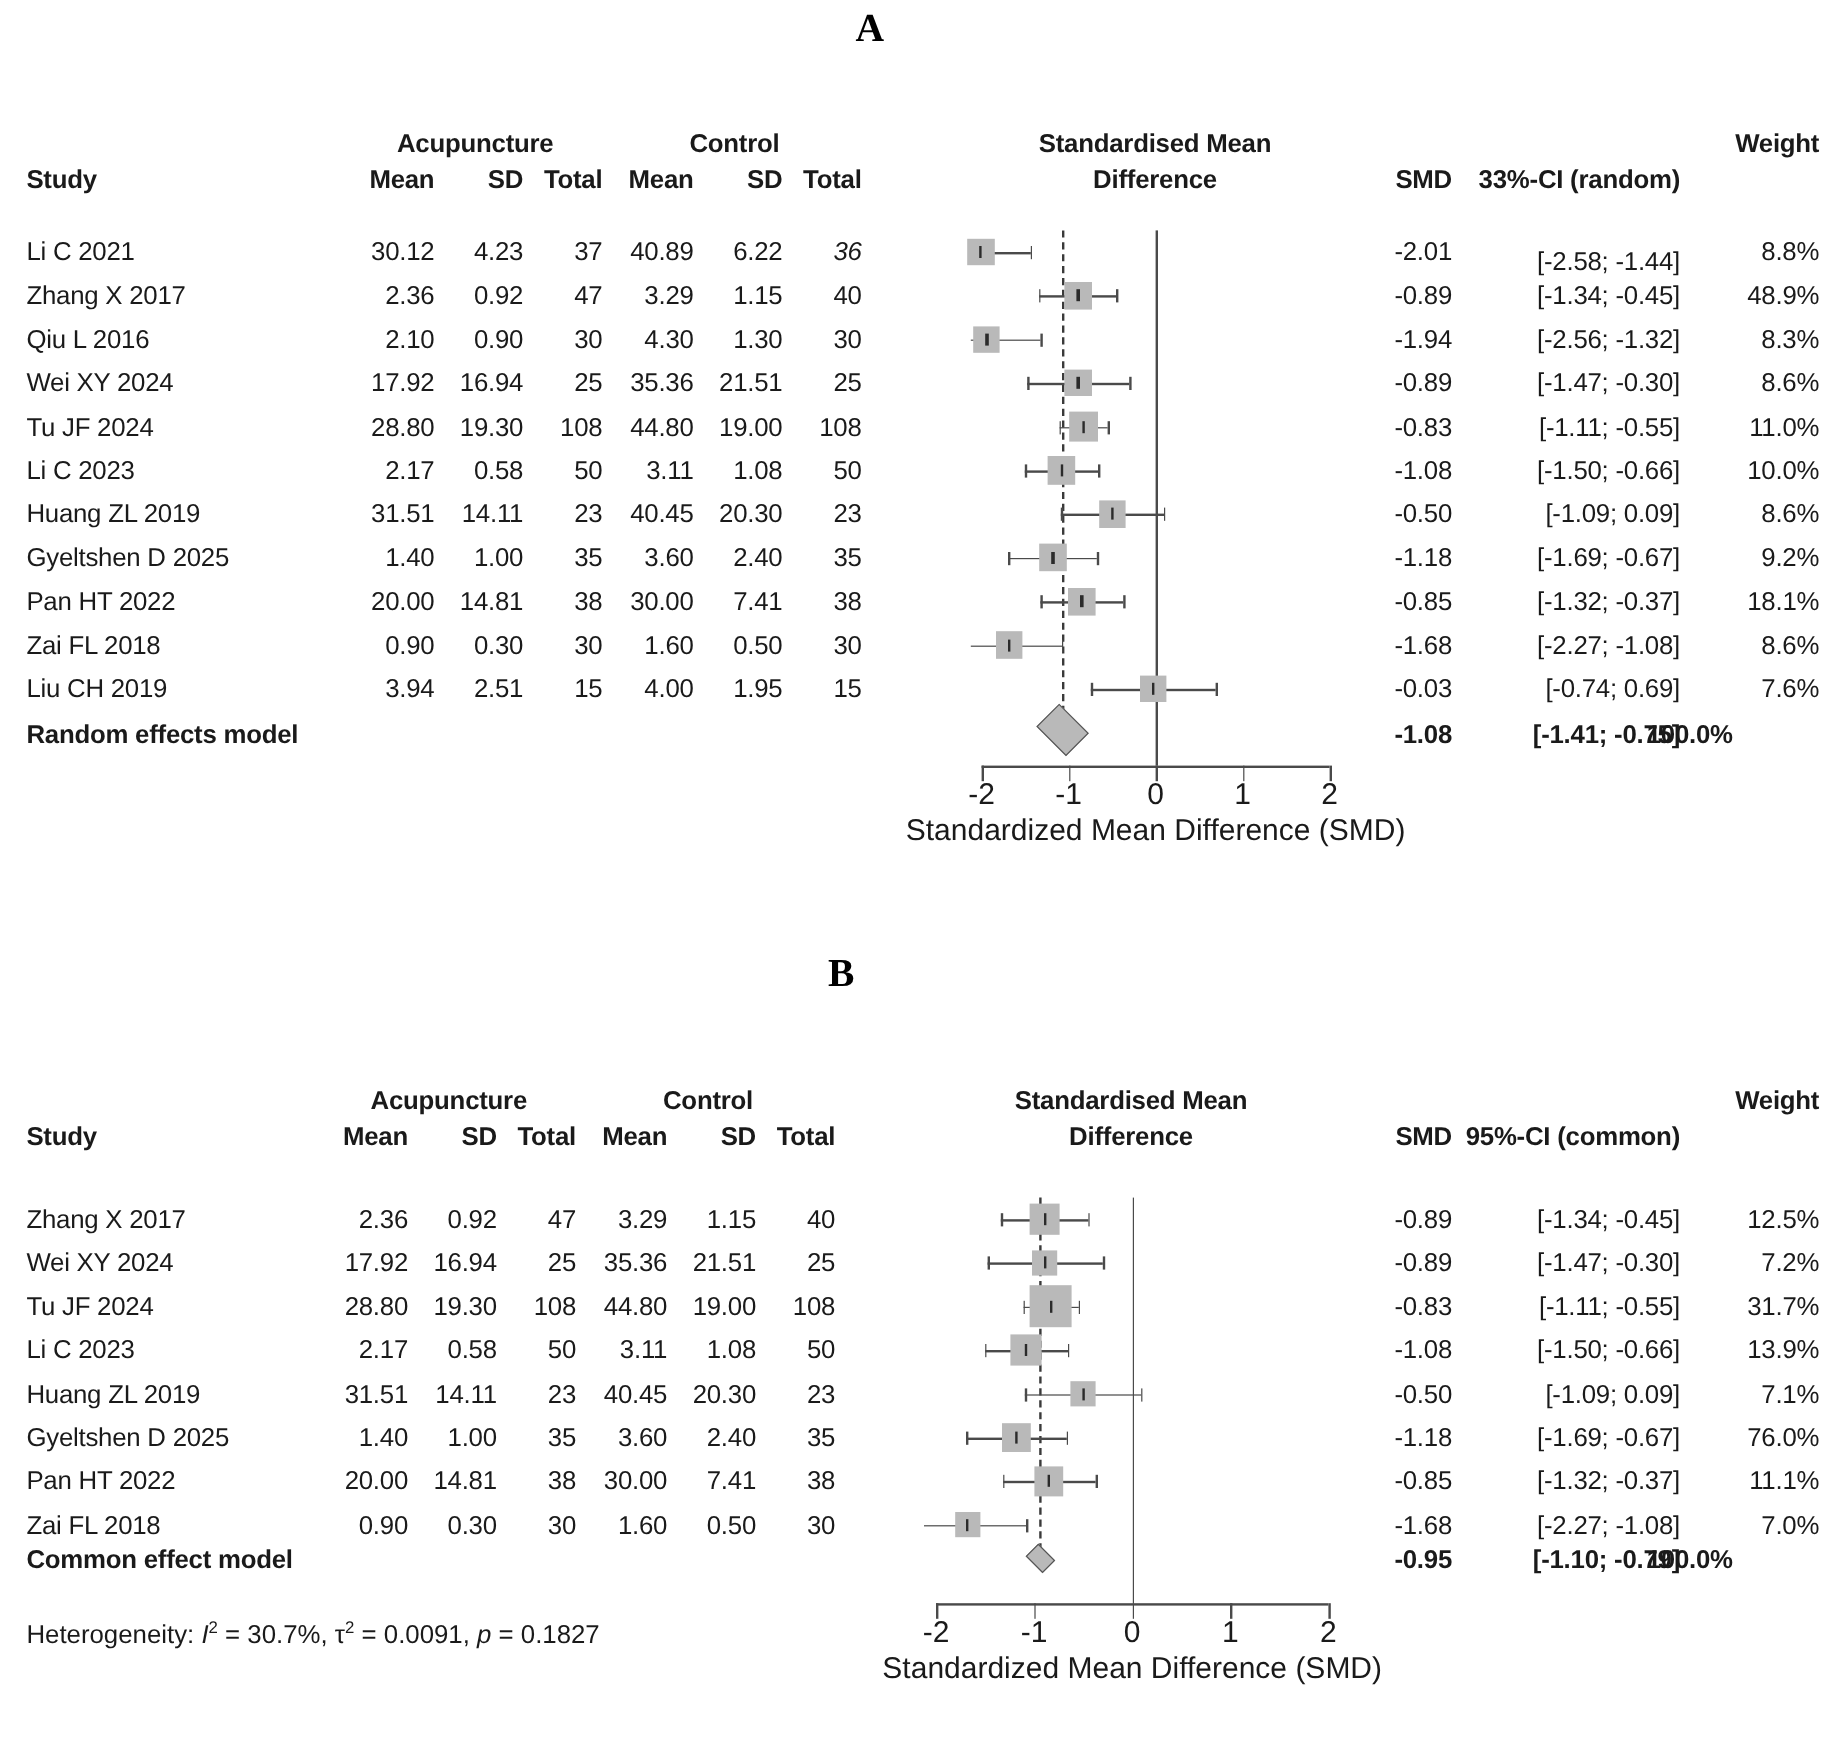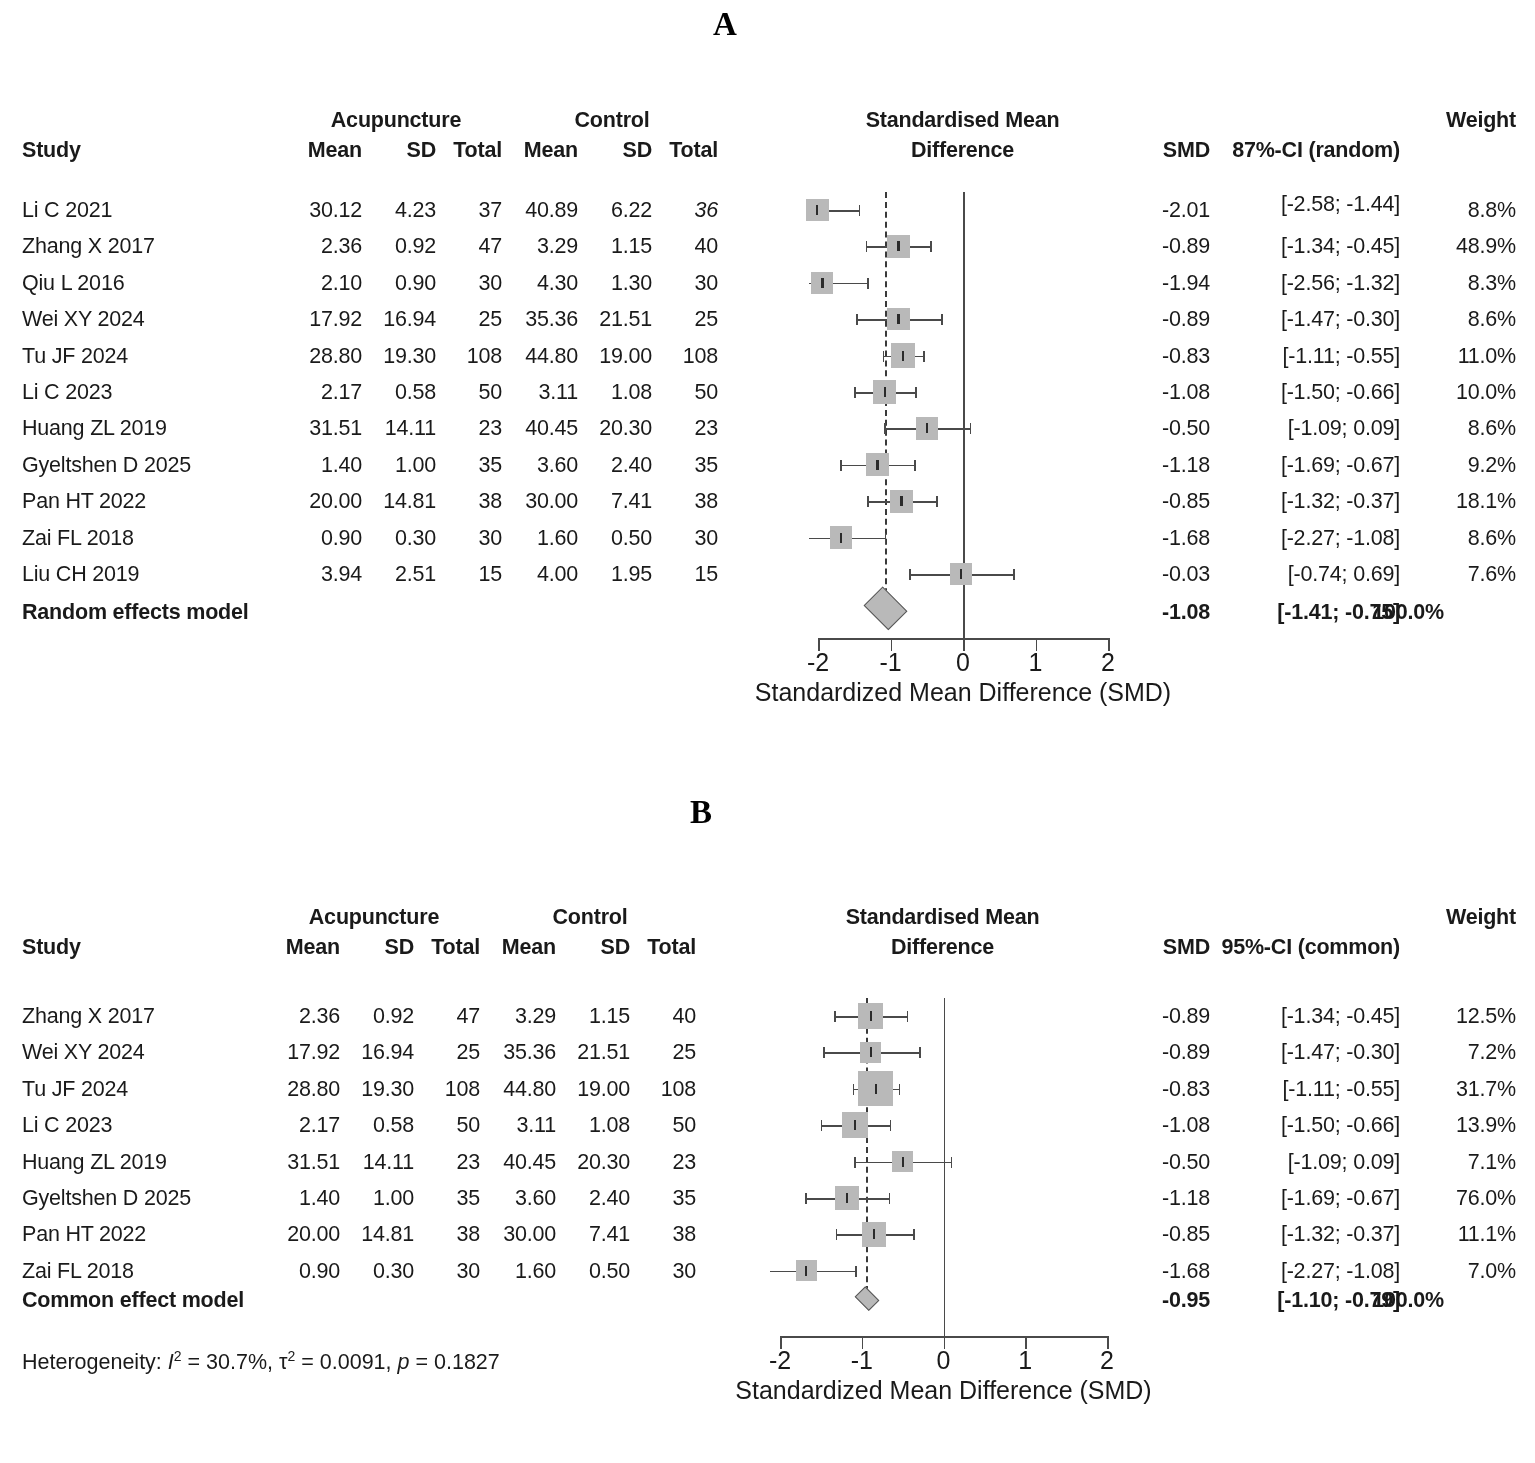--- a/index.html
+++ b/index.html
@@ -61,32 +61,32 @@
   <div class="txt bold r" style="left:1408px;top:108px;width:108px;">Weight</div>
 
   <div class="txt bold col-study" style="top:138px;">Study</div>
   <div class="txt bold r col-m1" style="top:138px;">Mean</div>
   <div class="txt bold r col-sd1" style="top:138px;">SD</div>
   <div class="txt bold r col-t1" style="top:138px;">Total</div>
   <div class="txt bold r col-m2" style="top:138px;">Mean</div>
   <div class="txt bold r col-sd2" style="top:138px;">SD</div>
   <div class="txt bold r col-t2" style="top:138px;">Total</div>
   <div class="txt bold r col-smd" style="top:138px;">SMD</div>
-  <div class="txt bold r col-ci" style="top:138px;width:198px;left:1202px;">87%-CI (random)</div>
+  <div class="txt bold r col-ci" style="top:138px;width:198px;left:1202px;">33%-CI (random)</div>
 
   <div id="rows-a">
       <div class="txt" style="left:22px;top:198px;">Li C 2021</div>
       <div class="txt r" style="left:290px;top:198px;width:72px;">30.12</div>
       <div class="txt r" style="left:368px;top:198px;width:68px;">4.23</div>
       <div class="txt r" style="left:440px;top:198px;width:62px;">37</div>
       <div class="txt r" style="left:506px;top:198px;width:72px;">40.89</div>
       <div class="txt r" style="left:584px;top:198px;width:68px;">6.22</div>
       <div class="txt r" style="left:656px;top:198px;width:62px;font-style:italic;">36</div>
       <div class="txt r" style="left:1136px;top:198px;width:74px;">-2.01</div>
-      <div class="txt r" style="left:1218px;top:192px;width:182px;">[-2.58; -1.44]</div>
+      <div class="txt r" style="left:1218px;top:206px;width:182px;">[-2.58; -1.44]</div>
       <div class="txt r" style="left:1408px;top:198px;width:108px;">8.8%</div>
       <div class="txt" style="left:22px;top:234.4px;">Zhang X 2017</div>
       <div class="txt r" style="left:290px;top:234.4px;width:72px;">2.36</div>
       <div class="txt r" style="left:368px;top:234.4px;width:68px;">0.92</div>
       <div class="txt r" style="left:440px;top:234.4px;width:62px;">47</div>
       <div class="txt r" style="left:506px;top:234.4px;width:72px;">3.29</div>
       <div class="txt r" style="left:584px;top:234.4px;width:68px;">1.15</div>
       <div class="txt r" style="left:656px;top:234.4px;width:62px;">40</div>
       <div class="txt r" style="left:1136px;top:234.4px;width:74px;">-0.89</div>
       <div class="txt r" style="left:1218px;top:234.4px;width:182px;">[-1.34; -0.45]</div>

